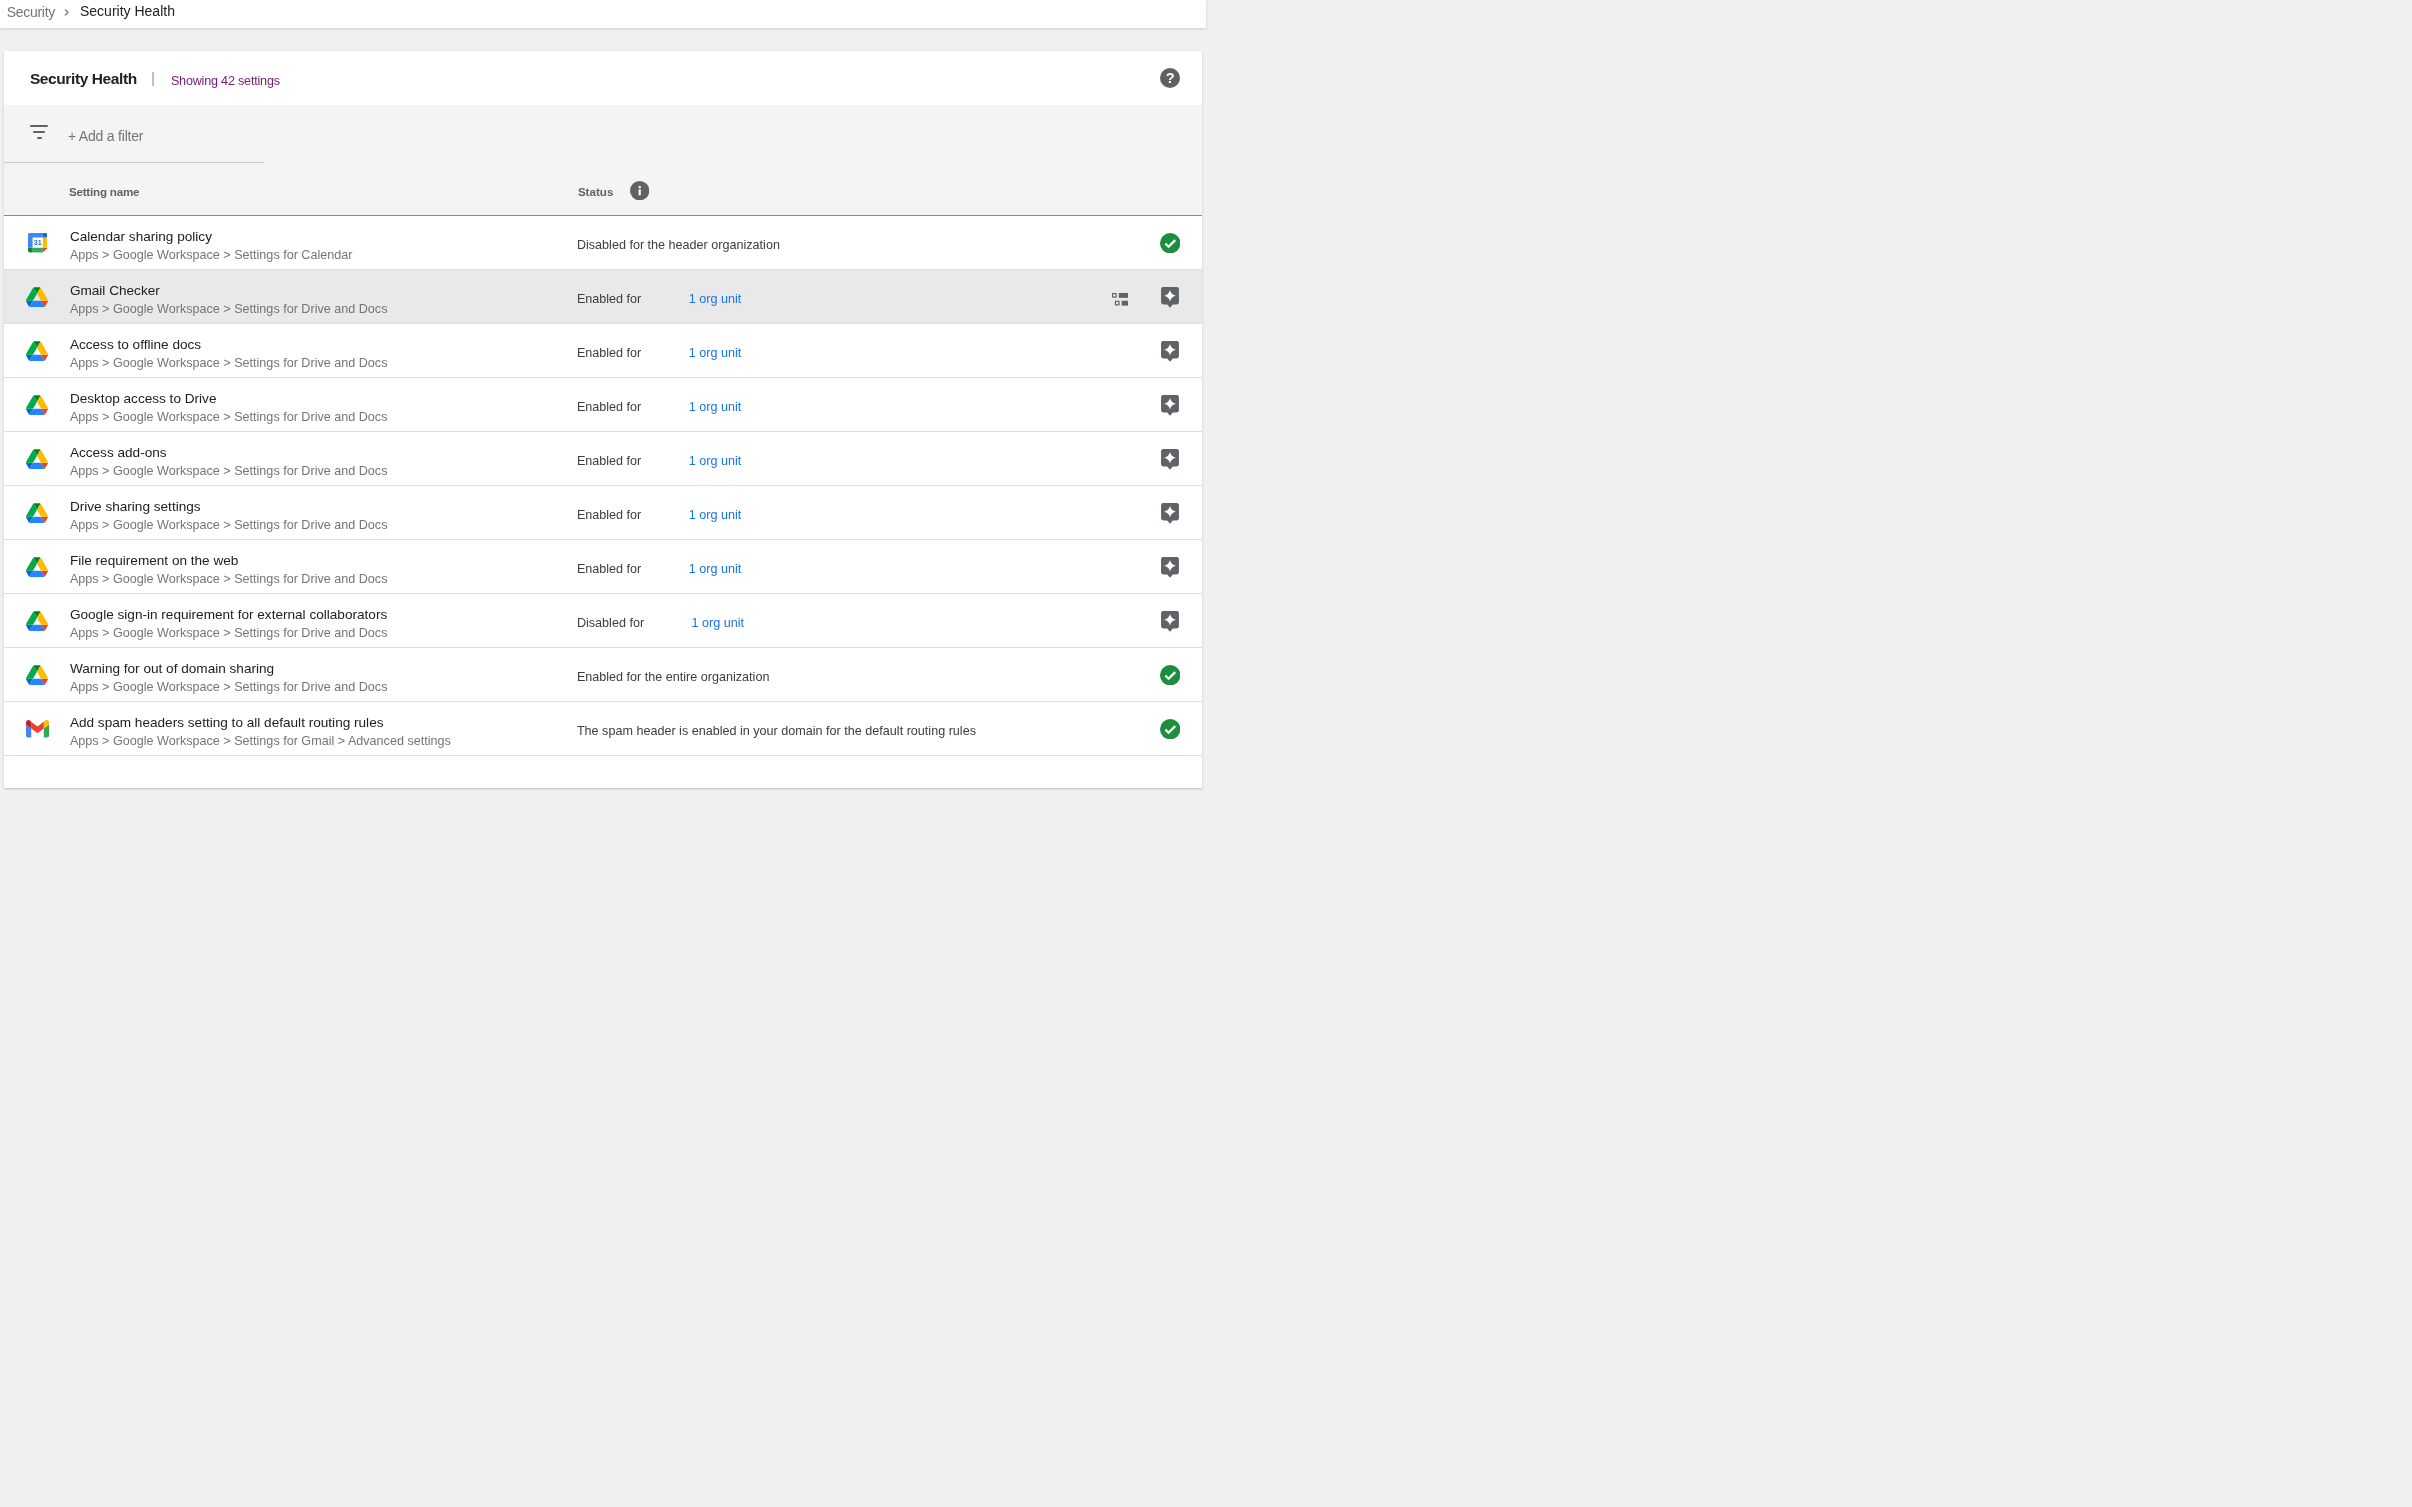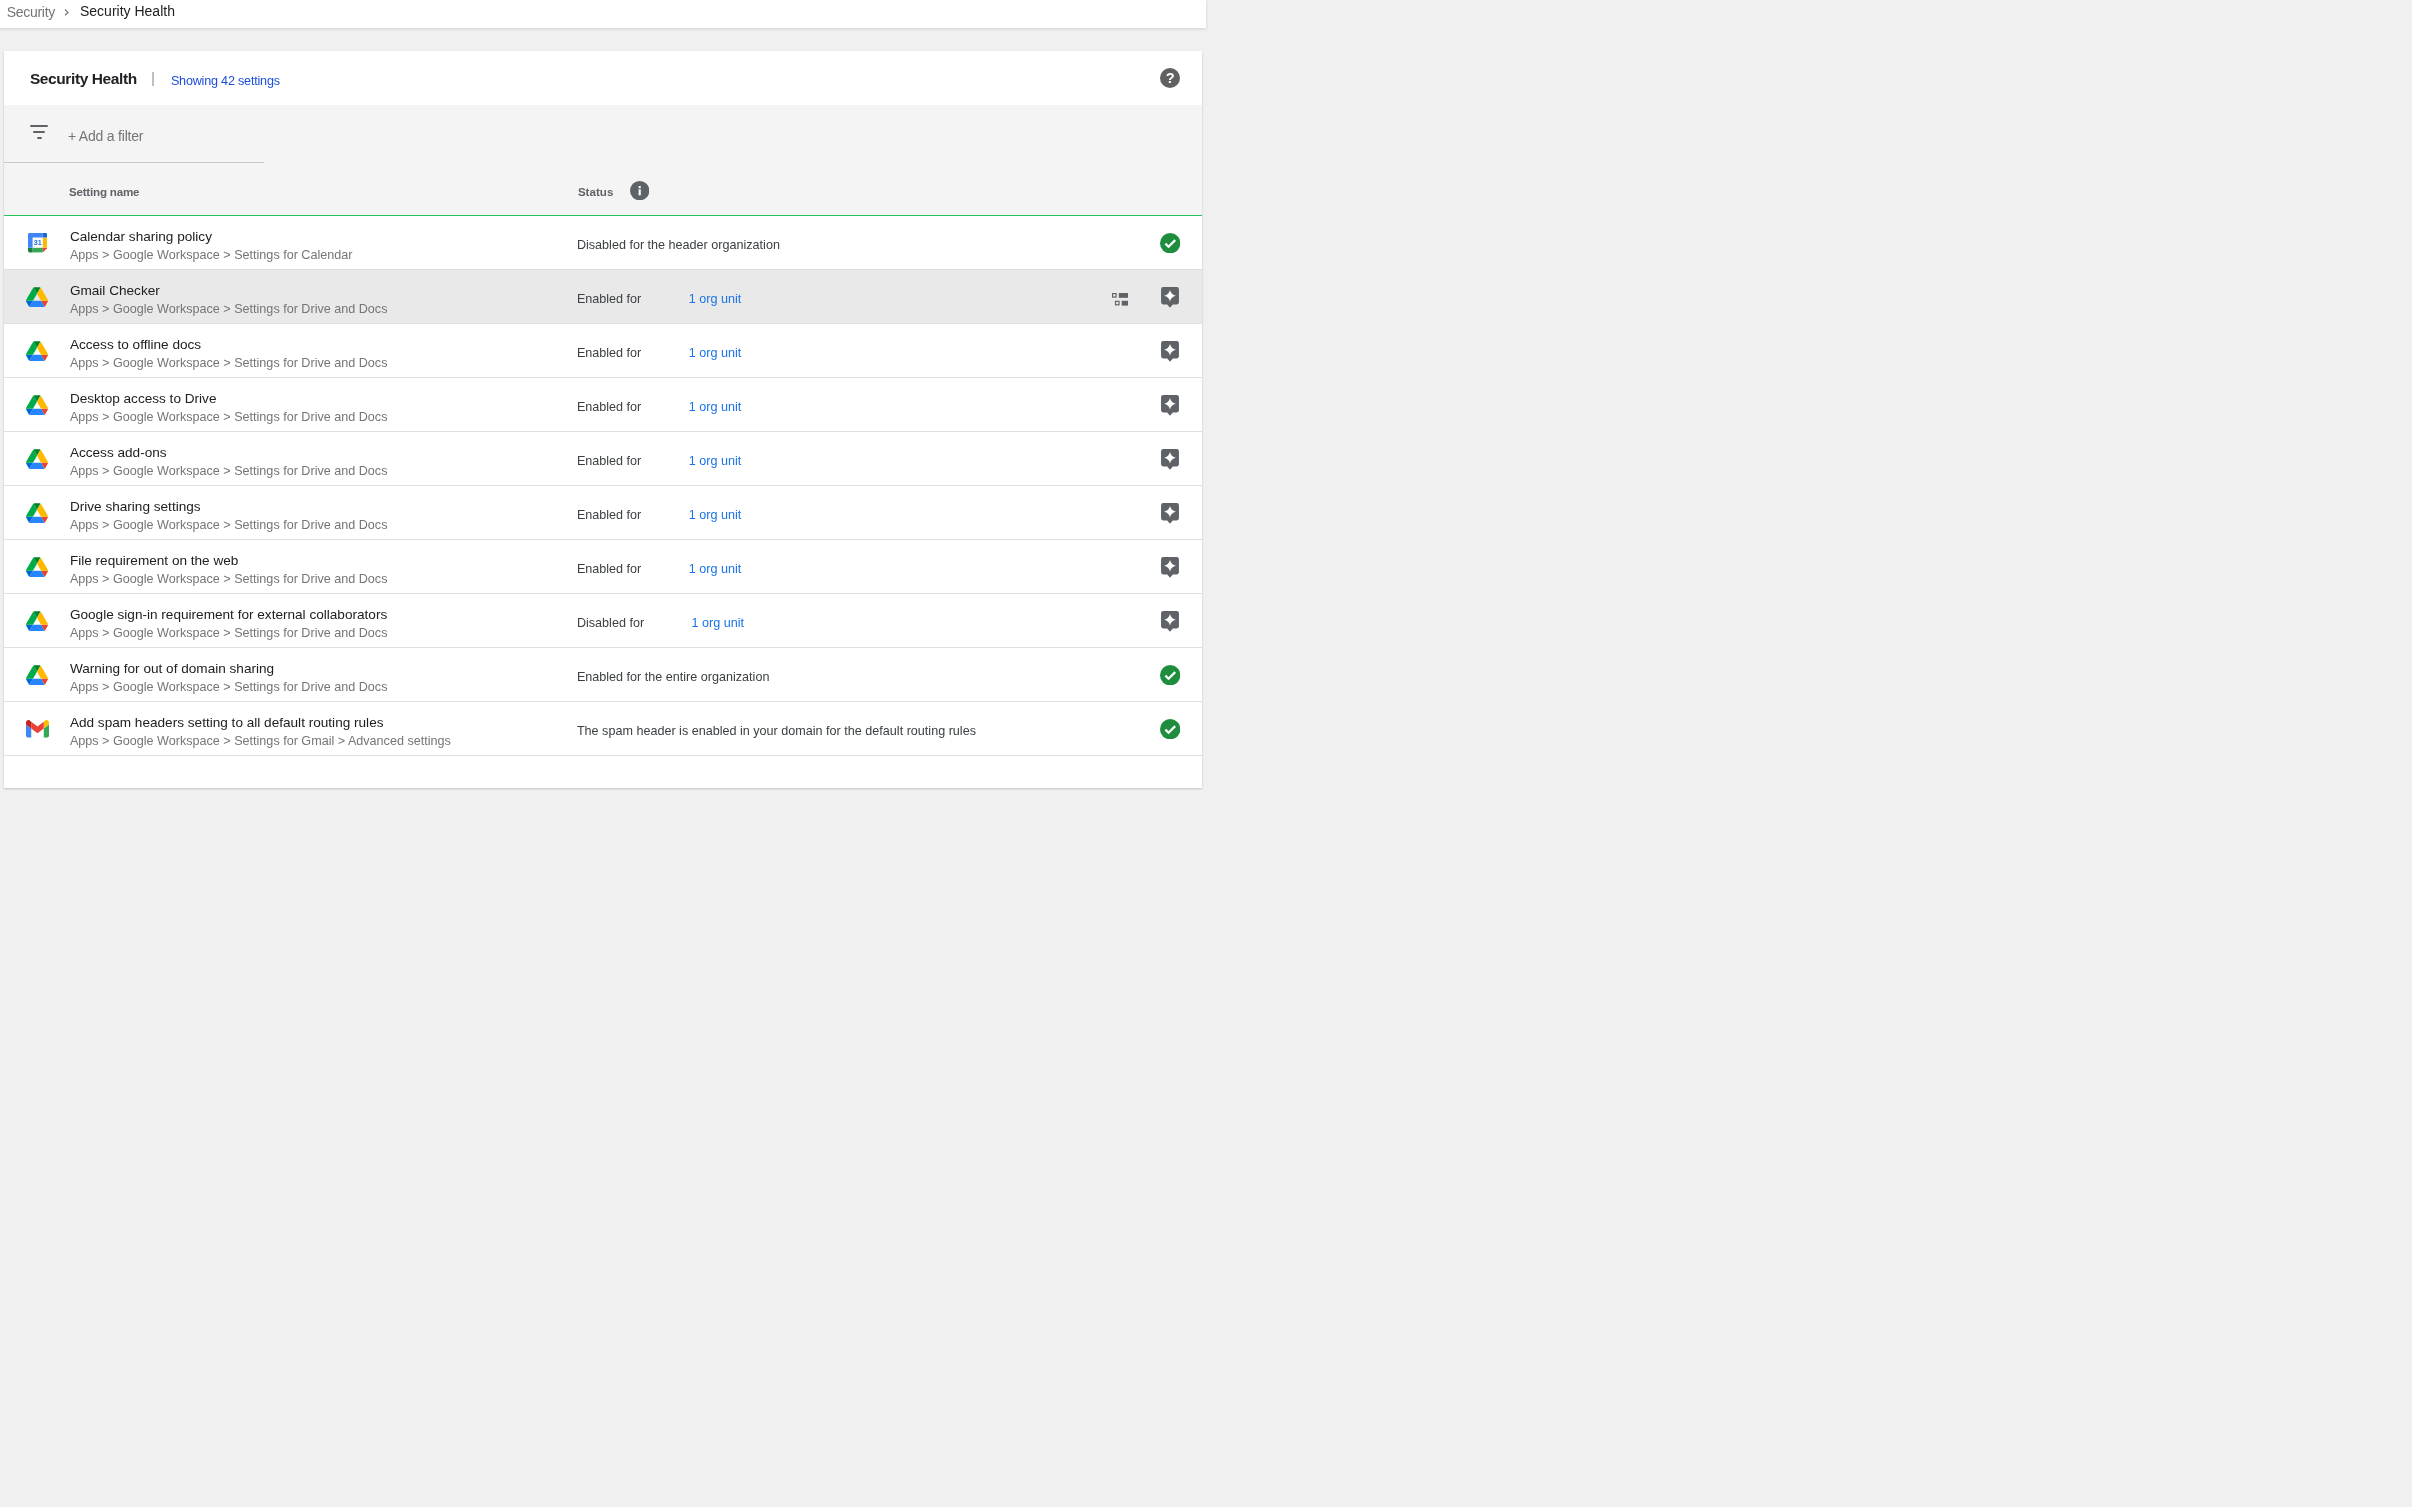--- a/index.html
+++ b/index.html
@@ -6,21 +6,21 @@
 html,body { width:1206px; height:754px; background:#f0f0f0; font-family:"Liberation Sans",sans-serif; overflow:hidden; }
 .topbar { position:absolute; top:0; left:0; width:1206px; height:28px; background:#fff; box-shadow:0 1px 2.9px rgba(0,0,0,.14); z-index:5; }
 .crumb { position:relative; height:28px; }
 .crumb .c1 { position:absolute; left:6.8px; top:4.5px; color:#757575; font-size:14px; letter-spacing:-0.3px; line-height:14.6px; }
 .crumb .chev { position:absolute; left:64px; top:9px; width:5.4px; height:6.8px; }
 .crumb .c2 { position:absolute; left:80px; top:3.4px; color:#212121; font-size:14px; line-height:16.5px; }
 .card { position:absolute; left:3.9px; top:51px; width:1198px; height:737px; background:#fff; box-shadow:0 1px 1.9px rgba(0,0,0,.2); }
 .chead { position:relative; height:54px; background:#fff; }
 .ctitle { position:absolute; left:26px; top:19.4px; font-size:15.5px; font-weight:bold; color:#202124; letter-spacing:-0.4px; }
 .csep { position:absolute; left:147px; top:18.4px; font-size:15.5px; color:#9e9e9e; font-weight:400; }
-.cshow { position:absolute; left:167px; top:23px; font-size:12.6px; color:#1d4ed8; letter-spacing:-0.2px; }
+.cshow { position:absolute; left:167px; top:23px; font-size:12.6px; color:#701a75; letter-spacing:-0.2px; }
 .qhelp { position:absolute; left:1156px; top:16.5px; width:20.4px; height:20.4px; border-radius:50%; background:#616161; color:#fff; text-align:center; font-size:14.6px; font-weight:bold; line-height:21px; }
 .band { position:relative; height:110px; background:#f4f4f4; }
 .fbar { position:absolute; background:#5f6368; border-radius:1px; height:1.9px; }
 .fb1 { left:26px; top:20.4px; width:18.4px; }
 .fb2 { left:29px; top:26px; width:12.6px; }
 .fb3 { left:33px; top:32px; width:4.9px; }
 .addf { position:absolute; left:64px; top:23px; font-size:14px; color:#757575; letter-spacing:-0.2px; }
 .funder { position:absolute; left:0; top:57px; width:260px; height:1px; background:#c9c9c9; }
 .hname { position:absolute; left:65px; top:80px; font-size:11.6px; font-weight:bold; color:#5f6368; letter-spacing:-0.2px; }
 .hstatus { position:absolute; left:574px; top:80px; font-size:11.6px; font-weight:bold; color:#5f6368; }

